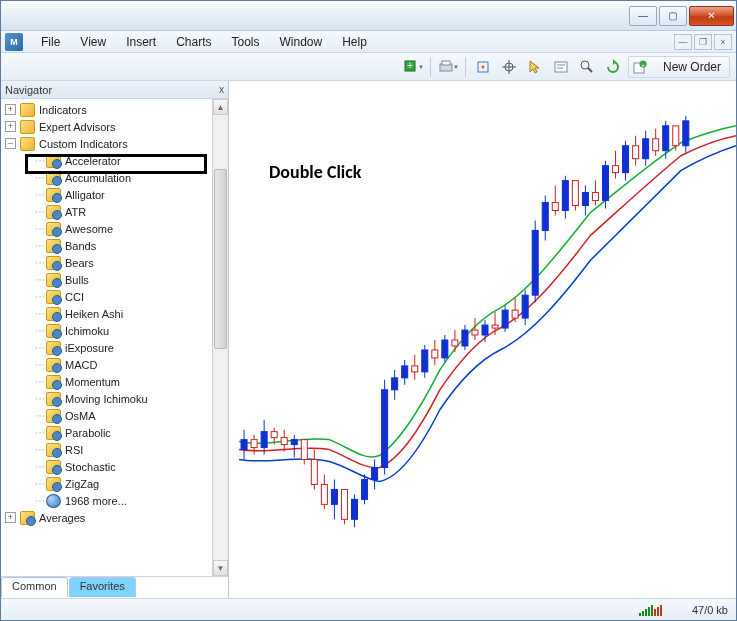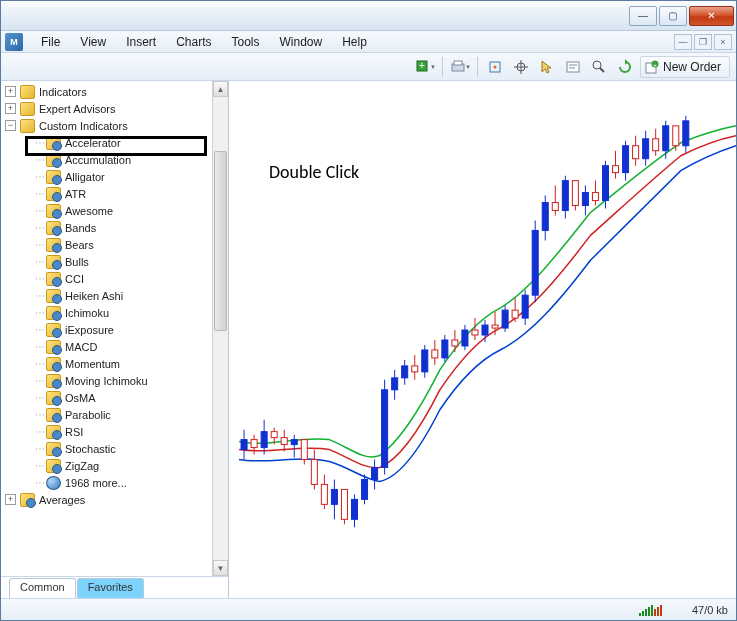--- a/index.html
+++ b/index.html
@@ -110,21 +110,21 @@
   border-radius: 2px;
 }
 .new-order-btn {
   height: 22px;
   padding: 0 8px 0 4px;
   border: 1px solid #c8d6e6;
   border-radius: 2px;
   background: linear-gradient(to bottom, #fbfcfe, #e8eff7);
   display: flex;
   align-items: center;
-  gap: 4px;
+  gap: 16px;
   color: #222;
 }
 .content {
   display: flex;
   height: calc(100% - 30px - 22px - 28px - 22px);
 }
 .navigator {
   width: 228px;
   border-right: 1px solid #b8c8da;
   background: #fff;
@@ -241,22 +241,22 @@
 .highlight-box {
   position: absolute;
   border: 3px solid #000;
   pointer-events: none;
 }
 .tabs-strip {
   height: 22px;
   background: #fff;
   border-top: 1px solid #c8d6e6;
   display: flex;
-  align-items: center;
-  padding-left: 8px;
+  align-items: flex-start;
+  padding-left: 0;
 }
 .tab {
   height: 20px;
   padding: 2px 10px;
   border: 1px solid #b8c8da;
   border-bottom: none;
   background: #7dd3fc;
   font-size: 11px;
   border-top-left-radius: 3px;
   border-top-right-radius: 3px;
@@ -272,21 +272,21 @@
   background: #fff;
 }
 .chart-svg {
   position: absolute;
   inset: 0;
   width: 100%;
   height: 100%;
 }
 .annotation {
   position: absolute;
-  font-weight: normal;
+  font-weight: bold;
   color: #000;
   font-family: Calibri, sans-serif;
 }
 .statusbar {
   height: 22px;
   background: linear-gradient(to bottom, #f5f9fd, #e6eef7);
   border-top: 1px solid #c8d6e6;
   display: flex;
   align-items: center;
   justify-content: flex-end;
@@ -389,20 +389,24 @@
         <circle cx="10" cy="4" r="3.5" fill="#39a339"></circle>
         <text x="10" y="6.5" font-size="6" text-anchor="middle" fill="#fff">+</text>
       </svg>
     <span>New Order</span>
   </div>
 </div>
 
 <div class="content">
 
   <div class="navigator">
+    <div class="nav-header">
+      <span>Navigator</span>
+      <span class="nav-close">x</span>
+    </div>
 
     <div class="tree-wrap">
       <div class="tree" id="tree-container">
           <div class="tree-row" style="padding-left:4px">
     <span class="tree-toggle">+</span>
     <span class="tree-icon folder"></span>
     <span>Indicators</span>
   </div>
           <div class="tree-row" style="padding-left:4px">
     <span class="tree-toggle">+</span>

